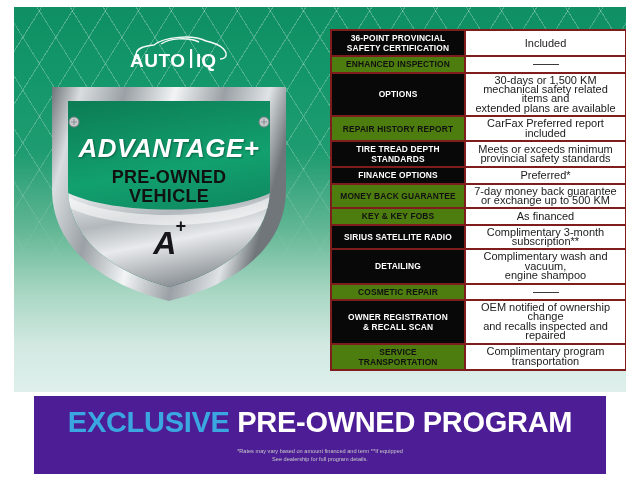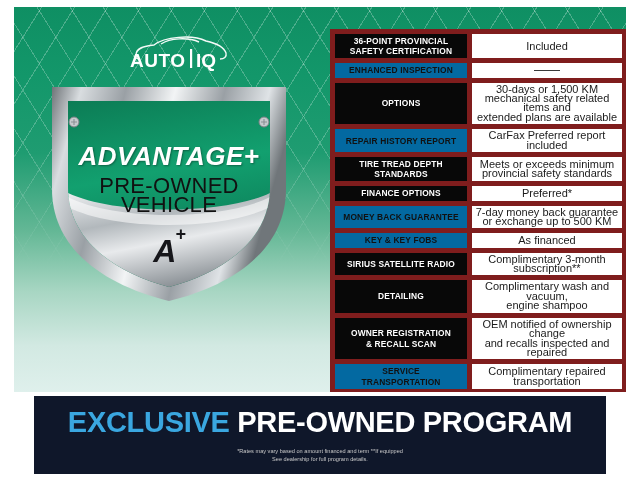--- a/index.html
+++ b/index.html
@@ -65,35 +65,34 @@
     position: absolute;
     left: 30px; top: 68px;
     width: 250px; height: 230px;
   }
   #shield-wrap svg { display: block; }
   .shield-text {
     position: absolute;
     width: 250px;
     text-align: center;
     pointer-events: none;
-    margin-top: 8px;
   }
   #adv-text {
     top: 58px;
     font-size: 26px;
     font-weight: bold;
     font-style: italic;
     color: #ffffff;
     letter-spacing: 0.5px;
     text-shadow: 1px 1px 2px rgba(0,0,0,0.35);
   }
   #preowned-text {
     top: 93px;
-    font-size: 22px;
-    font-weight: normal;
+    font-size: 18px;
+    font-weight: bold;
     color: #111111;
     line-height: 19px;
     letter-spacing: 0.3px;
   }
   #aplus-text {
     top: 150px;
     font-size: 32px;
     font-weight: bold;
     font-style: italic;
     color: #16161a;
@@ -105,54 +104,54 @@
   #features-table {
     position: absolute;
     left: 316px; top: 22px;
     width: 297px;
     border: 2px solid #ffffff;
     border-collapse: collapse;
     background: #ffffff;
     table-layout: fixed;
   }
   #features-table td {
-    border: 5px solid #7f1d1d;
+    border: 2px solid #7f1d1d;
     padding: 2px 3px;
     vertical-align: middle;
   }
   td.lbl {
     width: 126px;
     text-align: center;
     font-size: 8.4px;
     font-weight: bold;
     line-height: 10.2px;
     letter-spacing: 0.15px;
   }
   td.lbl.dark  { background: #080808; color: #ffffff; }
-  td.lbl.light { background: #0369a1; color: #111111; }
+  td.lbl.light { background: #4d7c0f; color: #111111; }
   td.val {
     background: #ffffff;
     color: #1b1b1b;
     text-align: center;
     font-size: 11px;
     line-height: 9.4px;
   }
   td.val .dash {
     display: inline-block;
     width: 26px;
     border-top: 1px solid #3a3a3a;
     vertical-align: middle;
   }
 
   
   #banner {
     position: absolute;
     left: 34px; top: 396px;
     width: 572px; height: 78px;
-    background: #0f172a;
+    background: #4c1d95;
     overflow: hidden;
   }
   #banner-head {
     position: absolute;
     left: 0; top: 10px;
     width: 100%;
     text-align: center;
     font-size: 29px;
     font-weight: bold;
     letter-spacing: -0.3px;
@@ -278,26 +277,30 @@
           </tr>
           <tr>
             <td class="lbl dark">SIRIUS SATELLITE RADIO</td>
             <td class="val">Complimentary 3-month subscription**</td>
           </tr>
           <tr>
             <td class="lbl dark">DETAILING</td>
             <td class="val">Complimentary wash and vacuum,<br>engine shampoo</td>
           </tr>
           <tr>
+            <td class="lbl light">COSMETIC REPAIR</td>
+            <td class="val"><span class="dash"></span></td>
+          </tr>
+          <tr>
             <td class="lbl dark">OWNER REGISTRATION<br>&amp; RECALL SCAN</td>
             <td class="val">OEM notified of ownership change<br>and recalls inspected and repaired</td>
           </tr>
           <tr>
             <td class="lbl light">SERVICE<br>TRANSPORTATION</td>
-            <td class="val">Complimentary repaired transportation</td>
+            <td class="val">Complimentary program transportation</td>
           </tr>
         </tbody>
     </table>
   </div>
 
   <div id="banner">
     <div id="banner-head">
       <span class="blue">EXCLUSIVE</span><span>&nbsp;</span><span class="white">PRE-OWNED PROGRAM</span>
     </div>
     <div id="disclaimer">

